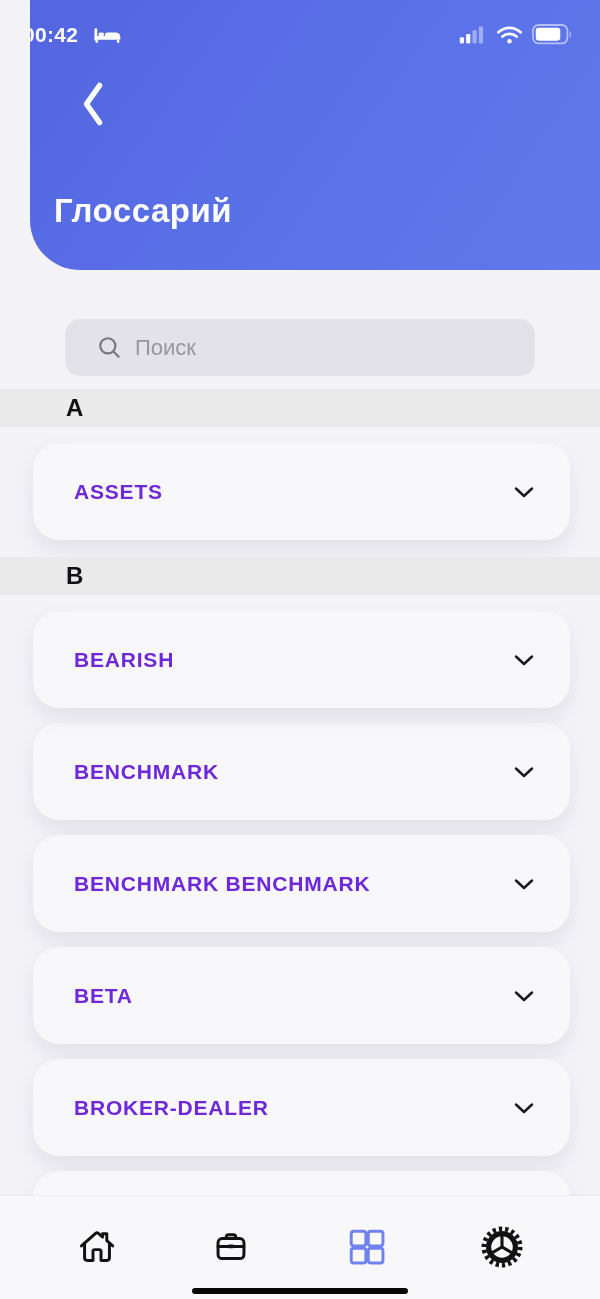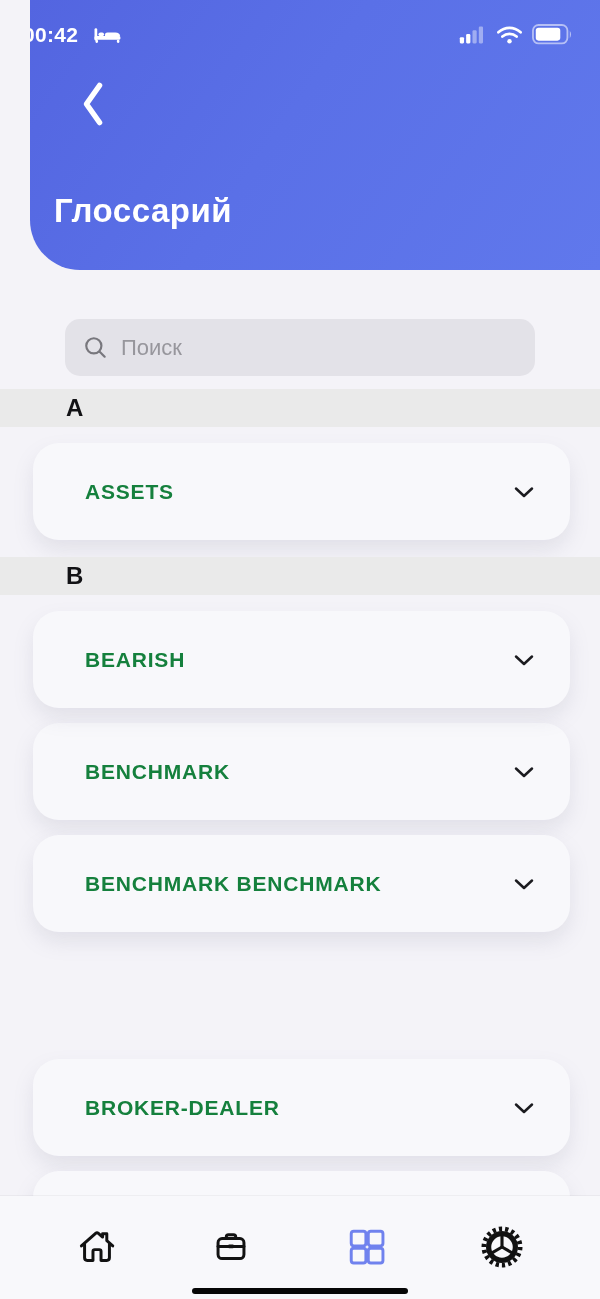--- a/index.html
+++ b/index.html
@@ -17,35 +17,35 @@
   .status-right{ position:absolute; right:26px; top:24px; display:flex;
                  align-items:center; gap:8px; }
   .back-btn{ position:absolute; left:43px; top:80px; width:40px; height:50px;
              background:none; border:none; cursor:pointer; padding:0; }
   .page-title{ position:absolute; left:24px; top:192px; color:#ffffff;
                font-size:33px; font-weight:700; letter-spacing:.5px; }
 
   
   .search{ position:absolute; left:65px; top:319px; width:470px; height:57px;
            background:#e3e2e8; border-radius:15px; display:flex; align-items:center;
-           padding:0 18px; gap:12px; }
+           padding:0 32px; gap:12px; }
   .search input{ flex:1; border:none; background:transparent; outline:none;
                  font-size:22px; color:#333; font-family:inherit; }
   .search input::placeholder{ color:#97969c; opacity:1; }
 
   
   .band{ position:absolute; left:0; width:600px; height:38px; background:#eaeaea;
          display:flex; align-items:center; }
   .band span{ margin-left:66px; font-size:24px; font-weight:700; color:#121215; }
 
   
   .card{ position:absolute; left:33px; width:537px; height:97px; background:#f8f8fb;
          border-radius:26px; display:flex; align-items:center; cursor:pointer;
          box-shadow:0 10px 20px rgba(130,130,155,.16); }
-  .card .label{ margin-left:52px; font-size:21px; font-weight:700; color:#15803d;
+  .card .label{ margin-left:41px; font-size:21px; font-weight:700; color:#6d28d9;
                 letter-spacing:.8px; }
   .card .chev{ position:absolute; right:34px; top:50%; transform:translateY(-50%); }
 
   
   .tabbar{ position:absolute; left:0; top:1196px; width:600px; height:103px;
            background:#f8f8fb; box-shadow:0 -1px 0 rgba(0,0,0,.04); }
   .tab{ position:absolute; top:1223px; width:48px; height:48px; background:none;
         border:none; cursor:pointer; padding:0; display:flex; align-items:center;
         justify-content:center; }
   .home-indicator{ position:absolute; left:192px; top:1288px; width:216px; height:6px;
@@ -129,20 +129,26 @@
       </svg>
   </div>
 
   <div class="card" style="top:835px">
     <span class="label">BENCHMARK BENCHMARK</span>
     <svg class="chev" width="24" height="22" viewBox="0 0 24 22" fill="none" stroke="#1b1b1f" stroke-width="2.5" stroke-linecap="round" stroke-linejoin="round">
         <path d="M4 7.5 L12 15 L20 7.5"></path>
       </svg>
   </div>
 
+  <div class="card" style="top:947px">
+    <span class="label">BETA</span>
+    <svg class="chev" width="24" height="22" viewBox="0 0 24 22" fill="none" stroke="#1b1b1f" stroke-width="2.5" stroke-linecap="round" stroke-linejoin="round">
+        <path d="M4 7.5 L12 15 L20 7.5"></path>
+      </svg>
+  </div>
 
   <div class="card" style="top:1059px">
     <span class="label">BROKER-DEALER</span>
     <svg class="chev" width="24" height="22" viewBox="0 0 24 22" fill="none" stroke="#1b1b1f" stroke-width="2.5" stroke-linecap="round" stroke-linejoin="round">
         <path d="M4 7.5 L12 15 L20 7.5"></path>
       </svg>
   </div>
 
   <div class="card" style="top:1171px;height:70px"></div>
 

